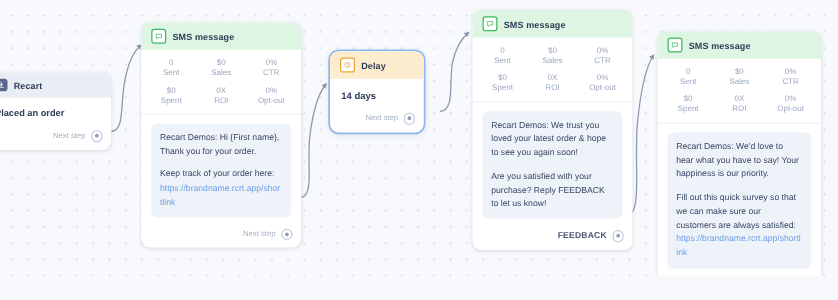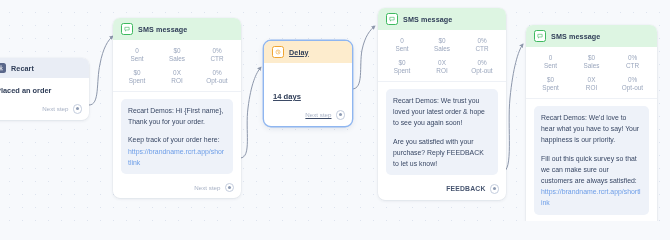--- a/index.html
+++ b/index.html
@@ -76,21 +76,21 @@
   .bubble p{margin:0;}
   .bubble p + p{margin-top:7px;}
   .bubble a{color:#6d9ee8;text-decoration:none;word-break:break-all;}
 
   .plain-body{
     padding:8px 8px 4px 8px;
     font-size:7.4px;font-weight:bold;color:#2f3d57;
   }
   .delay-body{
     padding:9px 9px 4px 9px;
-    font-size:7.6px;font-weight:bold;color:#2f3d57;margin-top:20px;
+    font-size:7.6px;font-weight:bold;color:#2f3d57;
   }
 
   
   .card-foot{
     display:flex;align-items:center;justify-content:flex-end;gap:4px;
     padding:5px 7px 6px 7px;
   }
   .foot-label{font-size:6.2px;color:#a6b0c4;}
   .foot-label.strong{font-size:6.8px;font-weight:bold;color:#46546f;letter-spacing:.2px;}
   .dot{
@@ -189,21 +189,21 @@
     </div>
 
     <div class="card-foot">
       <span class="foot-label">Next step</span>
       <span class="dot">
           <i></i>
         </span>
     </div>
   </div>
 
-  <div class="card selected" style="left:264px;top:41px;width:88px;text-decoration:underline;">
+  <div class="card selected" style="left:264px;top:41px;width:75px;">
     <div class="card-head delay">
       <span class="hicon delay">
         <svg width="6" height="6" viewBox="0 0 10 10" aria-hidden="true">
           <circle cx="5" cy="5" r="3.4" fill="none" stroke="#efa533" stroke-width="1"></circle>
           <path d="M5 3.2 V5.1 L6.3 6" stroke="#efa533" stroke-width="1" fill="none" stroke-linecap="round"></path>
         </svg>
       </span>
       <span>Delay</span>
     </div>
     <div class="delay-body">14 days</div>

